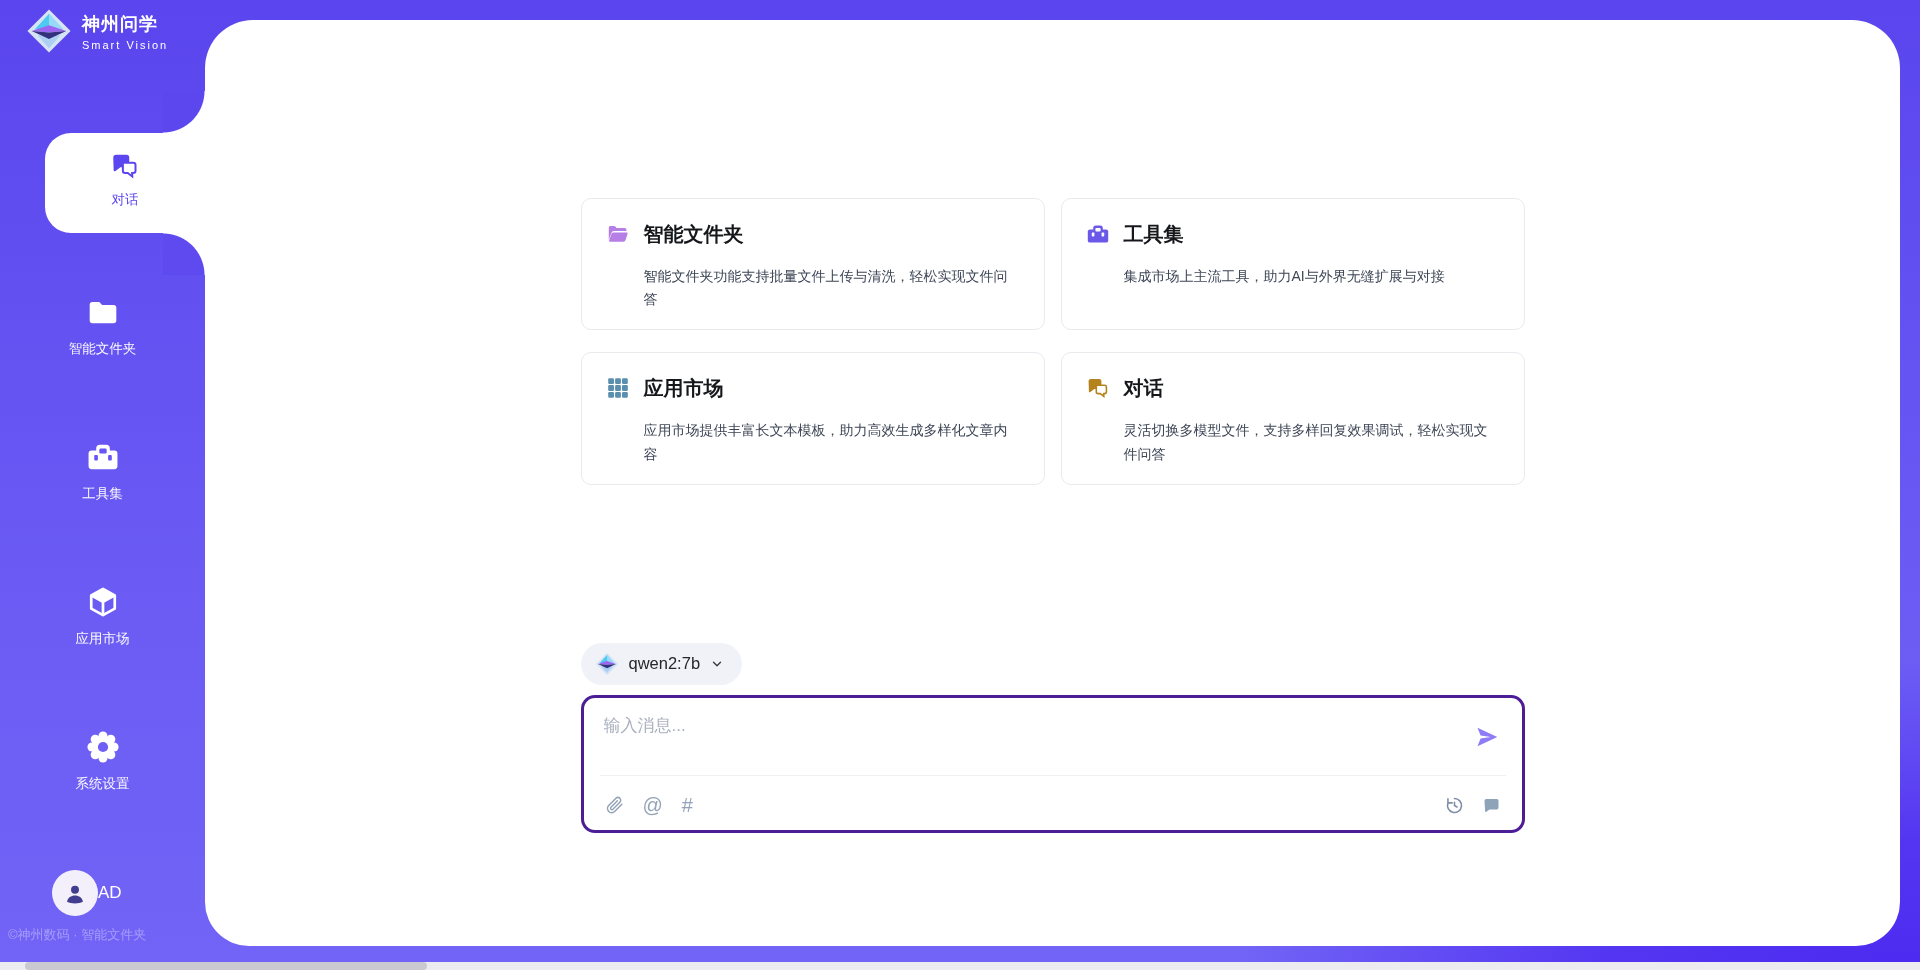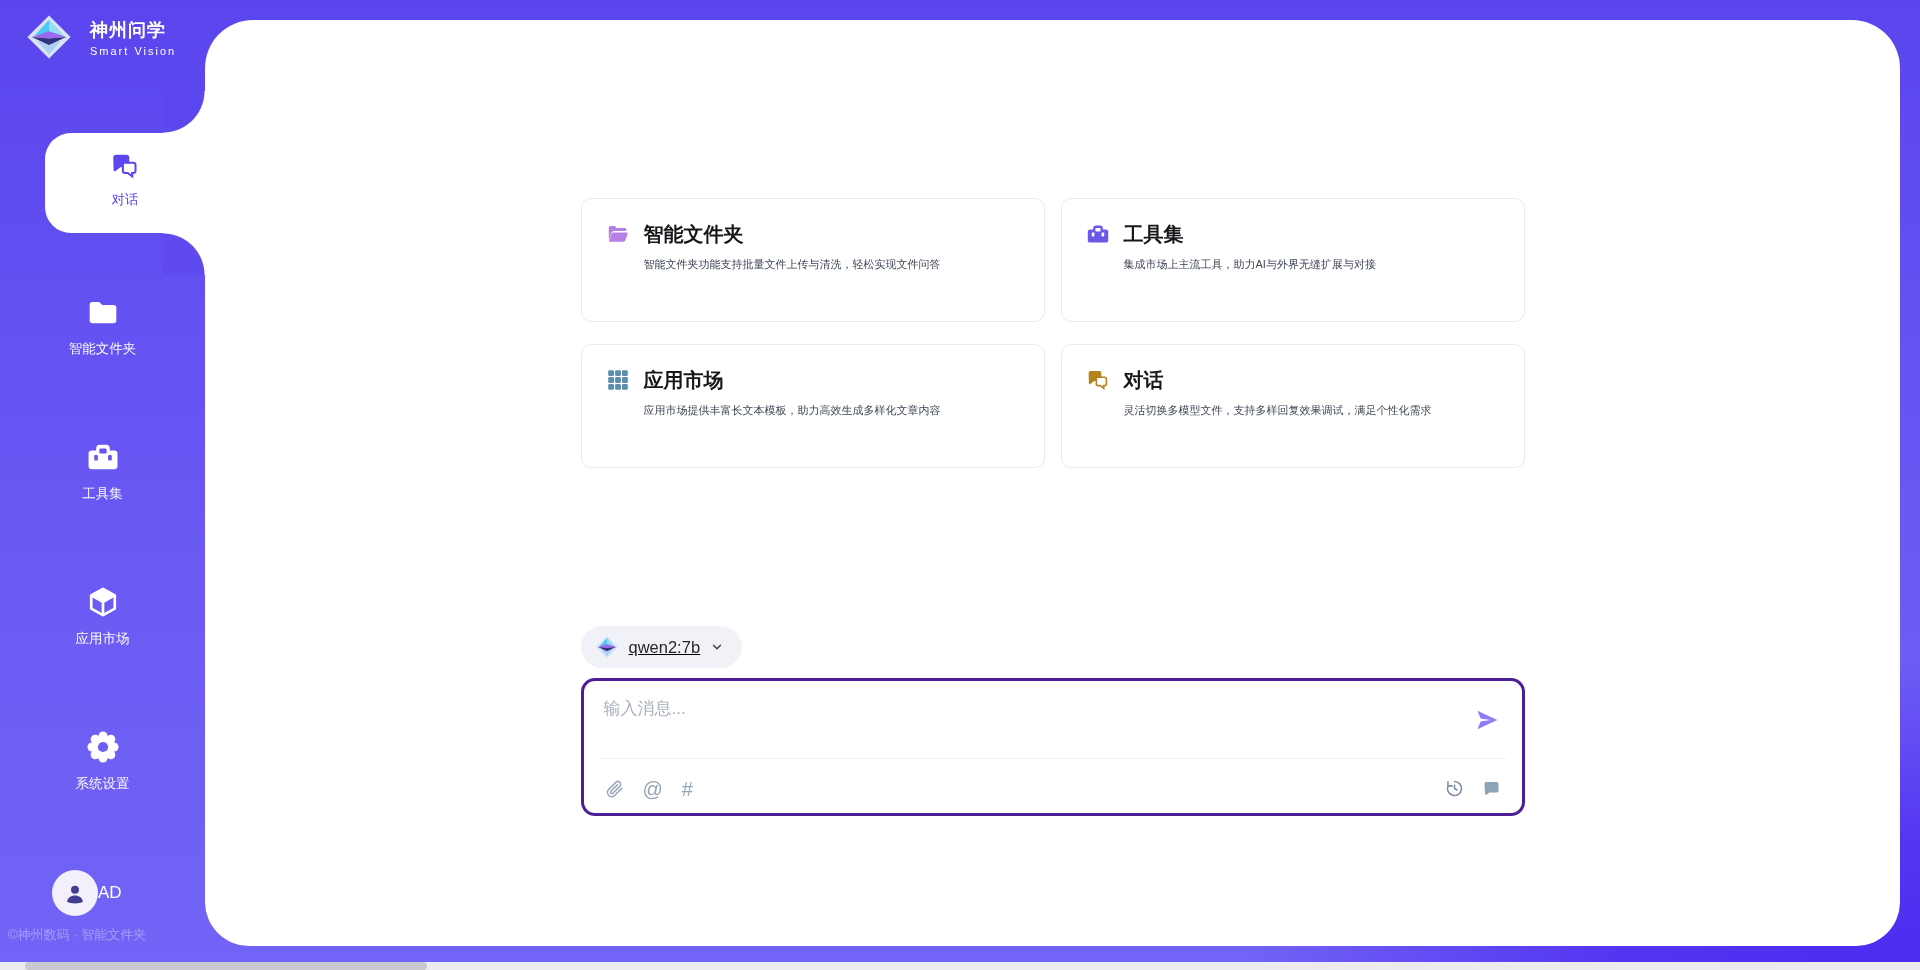--- a/index.html
+++ b/index.html
@@ -23,25 +23,25 @@
   .greet .logo-lg { width:80px; height:80px; flex:0 0 auto; }
   .greet h1 { font-size:28px; font-weight:bold; color:#17181c; letter-spacing:.5px; }
 
   
   .cards { margin-top:36px; display:grid; grid-template-columns:1fr 1fr; gap:22px 16px; }
   .card { background:#fff; border:1px solid #e8eaee; border-radius:10px;
           padding:20px 24px 18px 24px; min-height:124px; display:flex; gap:14px; cursor:pointer; }
   .card .cicon { width:24px; height:24px; flex:0 0 auto; margin-top:3px; }
   .card .cicon svg { width:24px; height:24px; display:block; }
   .card h3 { font-size:20px; font-weight:bold; color:#15171a; line-height:30px; }
-  .card p  { margin-top:6px; font-size:11px; color:#3d4656; line-height:1.66; }
+  .card p  { margin-top:16px; font-size:14px; color:#3d4656; line-height:1.66; }
 
   
   .model-pill { margin-top:158px; display:inline-flex; align-items:center; gap:10px;
-                height:42px; padding:0 18px 0 14px; background:#f1f2f7; border-radius:21px; cursor:pointer;text-decoration:underline; }
+                height:42px; padding:0 18px 0 14px; background:#f1f2f7; border-radius:21px; cursor:pointer; }
   .model-pill .logo-sm { width:24px; height:24px; }
   .model-pill span { font-size:16.5px; color:#26262e; }
 
   
   .composer { position:relative; margin-top:10px; width:944px; height:138px;
               background:#fff; border:3px solid #4c1d95; border-radius:14px; }
   .composer textarea { position:absolute; left:20px; top:16px; width:840px; height:52px;
               border:none; outline:none; resize:none; background:transparent;
               font-family:inherit; font-size:17px; color:#333; }
   .composer textarea::placeholder { color:#a8b0bd; }
@@ -49,21 +49,21 @@
   .comp-divider { position:absolute; left:16px; right:16px; top:77px; height:1px; background:#eef0f3; }
   .comp-bottom { position:absolute; left:20px; right:20px; bottom:14px; display:flex;
                  justify-content:space-between; align-items:center; }
   .tool-group { display:flex; align-items:center; gap:19px; }
   .tool-ic { color:#95a3b6; font-size:20px; line-height:20px; cursor:pointer;
              display:inline-flex; align-items:center; }
   .tool-ic svg { display:block; }
 
   
   .sidebar { position:absolute; left:0; top:0; width:205px; height:970px; z-index:3; }
-  .brand { position:absolute; left:26px; top:14px; display:flex; align-items:center; gap:18px; }
+  .brand { position:absolute; left:26px; top:8px; display:flex; align-items:center; gap:10px; }
   .brand .logo-md { width:46px; height:46px; }
   .brand-name { font-size:18px; font-weight:bold; color:#fff; letter-spacing:1px; }
   .brand-sub  { font-size:11px; color:#fff; letter-spacing:2px; margin-top:3px;text-align:right; }
 
   .nav-item { position:absolute; left:0; width:205px; text-align:center; cursor:pointer; }
   .nav-item .nicon { display:inline-block; }
   .nav-item .nlabel { display:block; margin-top:7px; font-size:13.5px; color:rgba(255,255,255,.96); }
 
   
   .tab-active { position:absolute; left:45px; top:133px; width:160px; height:100px;
@@ -272,21 +272,21 @@
 
       <div class="card">
         <span class="cicon" style="color: rgb(181, 131, 29);">
           <svg viewBox="0 0 24 24">
             <path fill="currentColor" d="M2.6 5.1C2.6 3.9 3.6 3 4.8 3h8.4c1.2 0 2.2.9 2.2 2.1v5.8c0 1.2-1 2.1-2.2 2.1H8.3l-3.9 3c-.6.5-1.5 0-1.5-.8L2.6 5.1z"></path>
             <path fill="#ffffff" stroke="currentColor" stroke-width="1.6" d="M10.3 9.3h8.3c1 0 1.8.8 1.8 1.8v4.7c0 1-.8 1.8-1.8 1.8h-.9l.1 2.8-3.6-2.8h-2.1c-1 0-1.8-.8-1.8-1.8V9.3z"></path>
           </svg>
         </span>
         <div>
           <h3>对话</h3>
-          <p>灵活切换多模型文件，支持多样回复效果调试，满足个性化需求</p>
+          <p>灵活切换多模型文件，支持多样回复效果调试，轻松实现文件问答</p>
         </div>
       </div>
 
     </div>
 
     
     <div class="model-pill">
       <svg class="logo-sm">
           <use href="#logo-diamond"></use>
         </svg>

